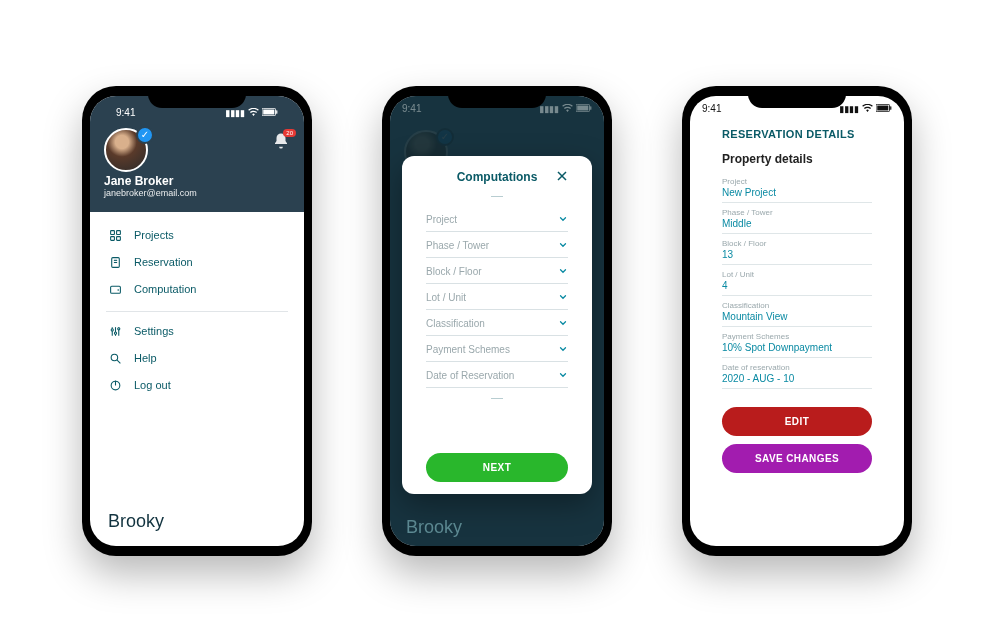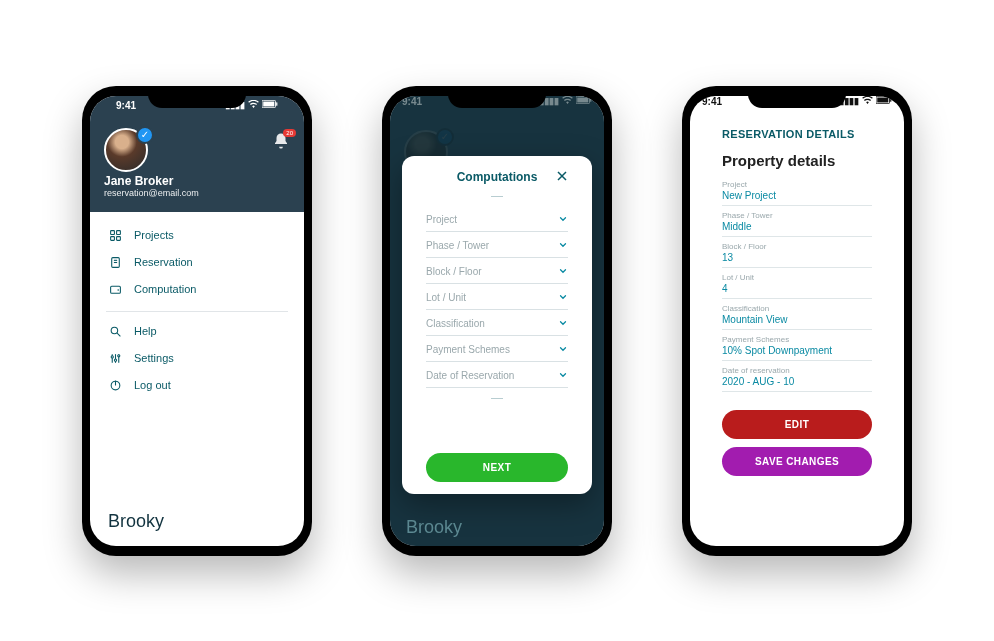--- a/index.html
+++ b/index.html
@@ -41,24 +41,24 @@
     height: 22px;
     background: #000;
     border-bottom-left-radius: 14px;
     border-bottom-right-radius: 14px;
     z-index: 50;
   }
   .status-bar {
     height: 28px;
     display: flex;
     justify-content: space-between;
-    align-items: flex-start;
+    align-items: center;
     padding: 0 12px 2px;
     font-size: 10px;
-    font-weight: 700;
+    font-weight: 400;
     position: relative;
     z-index: 2;
   }
   .status-icons { display:flex; gap:3px; align-items:center; font-size:9px; }
   .status-light { color: #fff; }
   .status-dark { color: #111; }
 
   
   .p1-header {
     background: #2b4150;
@@ -152,21 +152,21 @@
     padding: 0 32px 12px;
     display:flex; flex-direction:column;
     flex:1;
     overflow:hidden;
   }
   .p3-title {
     font-size:11px; font-weight:700; color:#0a5a66;
     margin-top:4px; letter-spacing:0.3px;
   }
   .p3-sub {
-    font-size:15px; font-weight:700; color:#222;
+    font-size:12px; font-weight:700; color:#222;
     margin-top:12px; margin-bottom:6px;
   }
   .field {
     border-bottom:1px solid #dfe6e8;
     padding:5px 0 4px;
   }
   .field-label { font-size:8px; color:#9aa8ac; }
   .field-value { font-size:10px; color:#0a8aa3; font-weight:500; margin-top:1px;}
   .btn {
     text-align:center; color:#fff;
@@ -208,21 +208,21 @@
           <div class="avatar-badge">✓</div>
         </div>
         <div class="bell-wrap">
           <svg width="18" height="18" viewBox="0 0 24 24">
               <path fill="#e7e9eb" d="M12 2a6 6 0 00-6 6v4l-2 3v1h16v-1l-2-3V8a6 6 0 00-6-6zm0 20a2.5 2.5 0 002.5-2.5h-5A2.5 2.5 0 0012 22z"></path>
             </svg>
           <span class="bell-badge">20</span>
         </div>
       </div>
       <div class="p1-name">Jane Broker</div>
-      <div class="p1-email">reservation@email.com</div>
+      <div class="p1-email">janebroker@email.com</div>
     </div>
 
     <div class="menu">
       <div id="menu-primary">
           <div class="menu-item">
             <span class="menu-icon">
               <svg width="13" height="13" viewBox="0 0 24 24">
                 <rect x="3" y="3" width="7" height="7" rx="1" fill="none" stroke="#0a5a66" stroke-width="2"></rect>
                 <rect x="14" y="3" width="7" height="7" rx="1" fill="none" stroke="#0a5a66" stroke-width="2"></rect>
                 <rect x="3" y="14" width="7" height="7" rx="1" fill="none" stroke="#0a5a66" stroke-width="2"></rect>
@@ -246,41 +246,41 @@
               <svg width="13" height="13" viewBox="0 0 24 24">
                 <rect x="3" y="6" width="18" height="13" rx="2" fill="none" stroke="#0a5a66" stroke-width="2"></rect>
                 <circle cx="17" cy="13" r="1.5" fill="#0a5a66"></circle>
               </svg>
             </span>
             <span>Computation</span>
           </div>
         </div>
       <div class="menu-divider"></div>
       <div id="menu-secondary">
-          <div class="menu-item">
-            <span class="menu-icon">
-              <svg width="13" height="13" viewBox="0 0 24 24">
-                <circle cx="10" cy="10" r="6" fill="none" stroke="#0a5a66" stroke-width="2"></circle>
-                <line x1="15" y1="15" x2="21" y2="21" stroke="#0a5a66" stroke-width="2"></line>
-              </svg>
-            </span>
-            <span>Help</span>
-          </div>
           <div class="menu-item">
             <span class="menu-icon">
               <svg width="13" height="13" viewBox="0 0 24 24">
                 <line x1="6" y1="4" x2="6" y2="20" stroke="#0a5a66" stroke-width="2"></line>
                 <line x1="12" y1="4" x2="12" y2="20" stroke="#0a5a66" stroke-width="2"></line>
                 <line x1="18" y1="4" x2="18" y2="20" stroke="#0a5a66" stroke-width="2"></line>
                 <circle cx="6" cy="9" r="2" fill="#fff" stroke="#0a5a66" stroke-width="2"></circle>
                 <circle cx="12" cy="15" r="2" fill="#fff" stroke="#0a5a66" stroke-width="2"></circle>
                 <circle cx="18" cy="7" r="2" fill="#fff" stroke="#0a5a66" stroke-width="2"></circle>
               </svg>
             </span>
             <span>Settings</span>
+          </div>
+          <div class="menu-item">
+            <span class="menu-icon">
+              <svg width="13" height="13" viewBox="0 0 24 24">
+                <circle cx="10" cy="10" r="6" fill="none" stroke="#0a5a66" stroke-width="2"></circle>
+                <line x1="15" y1="15" x2="21" y2="21" stroke="#0a5a66" stroke-width="2"></line>
+              </svg>
+            </span>
+            <span>Help</span>
           </div>
           <div class="menu-item">
             <span class="menu-icon">
               <svg width="13" height="13" viewBox="0 0 24 24">
                 <circle cx="12" cy="12" r="8" fill="none" stroke="#0a5a66" stroke-width="2"></circle>
                 <line x1="12" y1="3" x2="12" y2="12" stroke="#0a5a66" stroke-width="2"></line>
               </svg>
             </span>
             <span>Log out</span>
           </div>

